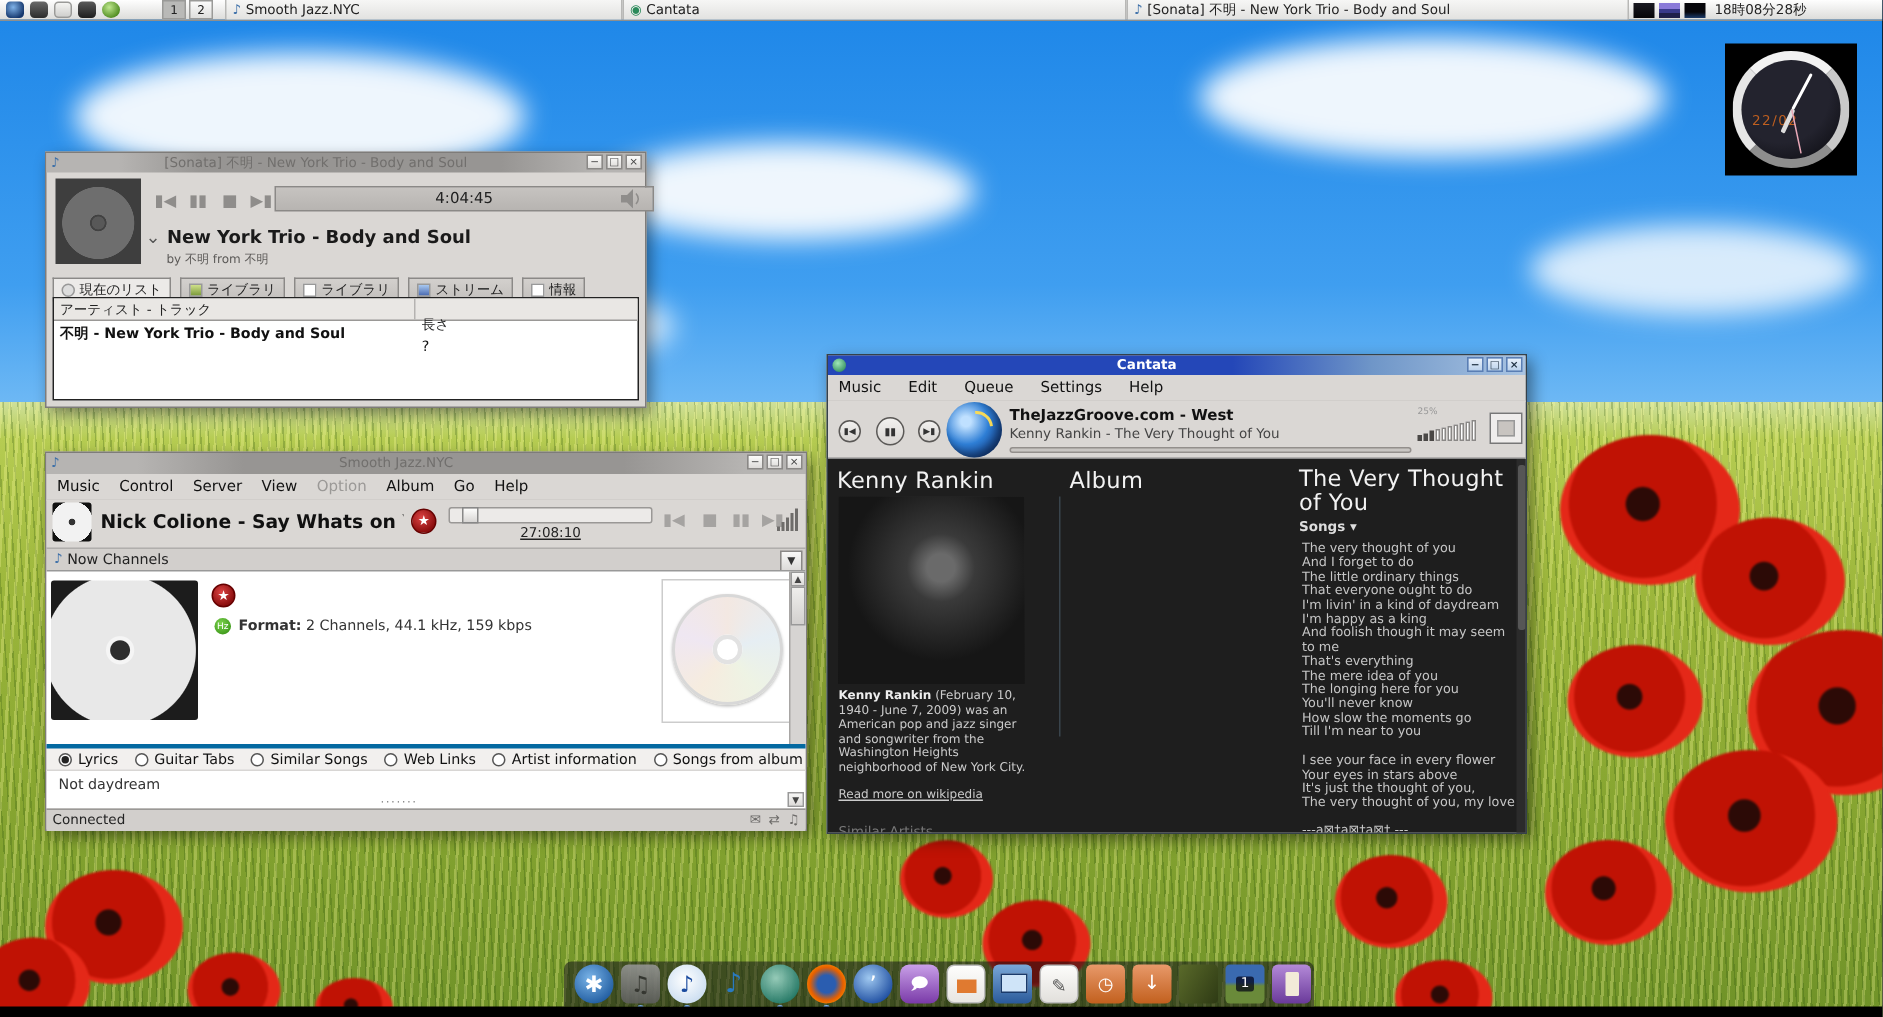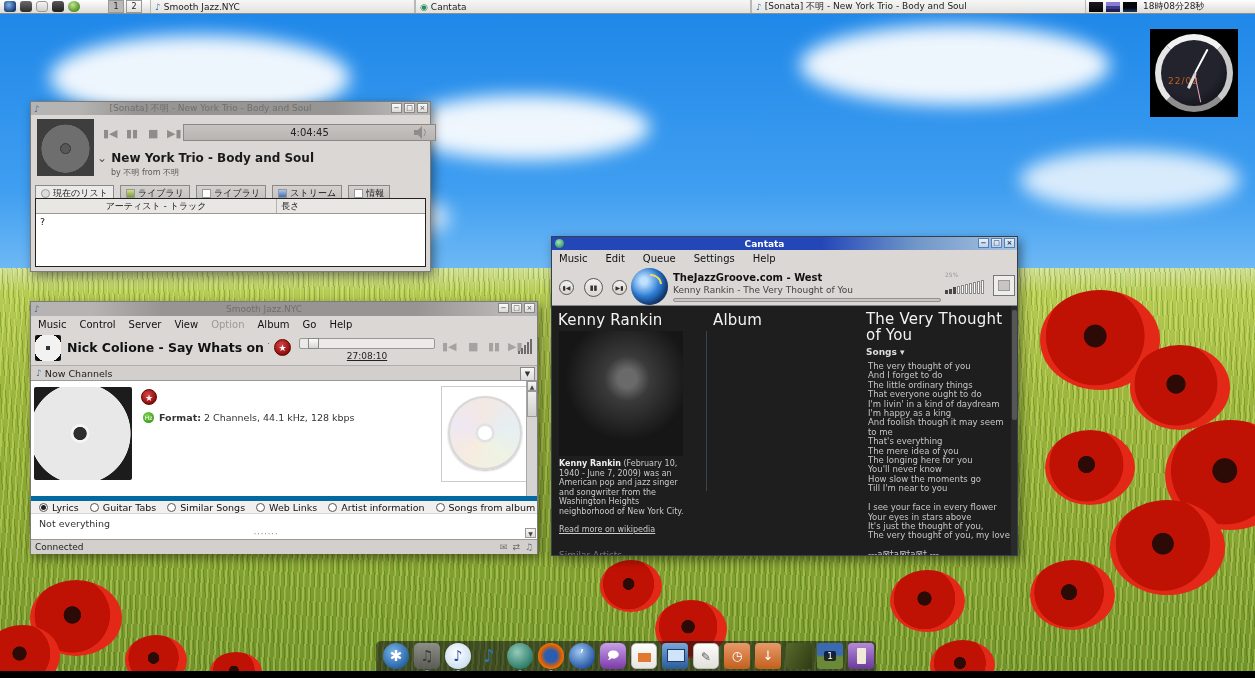--- a/index.html
+++ b/index.html
@@ -56,21 +56,21 @@
   #sonata .tsub{left:80px;top:65px;font-size:8px;color:#5c5a58;}
   .stab{display:inline-flex;align-items:center;gap:3px;height:15px;padding:0 5px;font-size:9px;color:#222;
      border:1px solid #8b8987;border-bottom:none;background:linear-gradient(#d3d0cd,#c2bfbc);margin-right:1px;}
   .stab.sel{background:#eceae8;}
   .tabglyph{width:9px;height:9px;display:inline-block;border:1px solid #999;background:#fff;box-sizing:border-box;}
   #sonata .tablewrap{left:4px;top:96px;width:391px;height:69px;border:1px solid #222;background:#fff;box-sizing:border-box;}
   #sonata .thead{display:flex;height:14px;background:#e9e7e4;border-bottom:1px solid #9a9896;font-size:9px;color:#222;}
   #sonata .thead div{padding:1px 4px;box-sizing:border-box;}
   #sonata .trow{display:flex;font-size:9.5px;font-weight:bold;color:#111;}
   #sonata .trow div{padding:2px 4px;box-sizing:border-box;}
-  .c1{width:62%;border-right:1px solid #b5b3b1;text-align:center;}.c2{width:38%;}
+  .c1{width:62%;border-right:1px solid #b5b3b1;}.c2{width:38%;margin-top:10px;}
 
   
   #gmb{left:30px;top:301px;width:508px;height:253px;}
   #gmb .tb{height:14px;}
   #gmb .menubar{position:absolute;left:0;right:0;top:14px;height:17px;}
   #gmb .player{position:absolute;left:0;right:0;top:31px;height:32px;background:#dad7d4;}
   #gmb .cdmini{left:4px;top:2px;width:26px;height:26px;background:#111;
      background:radial-gradient(circle at 50% 50%, #333 0 12%, #f2f2f2 13% 75%, #111 76%);border-radius:2px;}
   #gmb .nowtitle{left:36px;top:7px;width:202px;font-size:12.5px;font-weight:bold;color:#111;
      white-space:nowrap;overflow:hidden;}
@@ -96,21 +96,21 @@
   #gmb .cdright{left:410px;top:5px;width:87px;height:96px;background:#fff;border:1px solid #ccc;box-sizing:border-box;}
   #gmb .disc{position:absolute;left:6px;top:9px;width:74px;height:74px;border-radius:50%;
      background:conic-gradient(#f3e8e2,#e6eef3,#eef3e4,#f6ecdf,#efe7f2,#f3e8e2);
      box-shadow:inset 0 0 0 2px #d8d8d8, 0 1px 2px rgba(0,0,0,.25);}
   #gmb .disc::after{content:"";position:absolute;left:27px;top:27px;width:20px;height:20px;border-radius:50%;
      background:#fff;box-shadow:inset 0 0 0 3px #e2e2e2;}
   .sbar{position:absolute;width:11px;background:#d6d4d2;border-left:1px solid #a8a6a4;box-sizing:border-box;}
   .sbar .ar{height:10px;background:linear-gradient(#f6f6f5,#dddbd9);border:1px solid #999;font-size:6px;
      line-height:9px;text-align:center;color:#444;box-sizing:border-box;}
   .sbar .th{background:linear-gradient(#efeeec,#d2d0ce);border:1px solid #999;height:26px;box-sizing:border-box;}
-  #gmb .radiorow{position:absolute;left:0;right:0;top:194px;height:17px;background:#f2f0ee;border-top:5px solid #0369a1;
+  #gmb .radiorow{position:absolute;left:0;right:0;top:194px;height:17px;background:#f2f0ee;border-top:3px solid #0369a1;
      display:flex;align-items:center;gap:11px;padding-left:8px;font-size:9.5px;color:#111;box-sizing:border-box;}
   .ritem{display:flex;align-items:center;gap:4px;}
   .rdot{width:9px;height:9px;border:1px solid #555;border-radius:50%;background:#fff;position:relative;box-sizing:border-box;}
   .rdot.sel::after{content:"";position:absolute;left:1px;top:1px;width:5px;height:5px;border-radius:50%;background:#222;}
   #gmb .navail{position:absolute;left:0;right:0;top:211px;height:26px;background:#fff;border-top:1px solid #d8d6d4;
      font-size:9.5px;color:#333;padding:4px 0 0 8px;box-sizing:border-box;}
   #gmb .dots{position:absolute;left:44%;bottom:0;font-size:8px;color:#888;letter-spacing:1px;}
   #gmb .statusbar{position:absolute;left:0;right:0;top:237px;height:15px;background:#d2cfcc;border-top:1px solid #9a9896;
      font-size:9px;color:#222;display:flex;align-items:center;padding:0 4px;box-sizing:border-box;}
   #gmb .sicons{margin-left:auto;display:flex;gap:5px;color:#6e6c6a;font-size:9px;}
@@ -277,20 +277,21 @@
           <span class="tabglyph"></span>
           <span>情報</span>
         </span>
     </div>
     <div class="abs tablewrap">
       <div class="thead">
         <div class="c1">アーティスト - トラック</div>
         <div class="c2">長さ</div>
       </div>
       <div class="trow">
+        <div class="c1" style="border-right:none;">不明 - New York Trio - Body and Soul</div>
         <div class="c2" style="font-weight:normal;">?</div>
       </div>
     </div>
   </div>
 
   <div id="gmb" class="win">
     <div class="tb">
       <span class="note" style="margin-left:3px;">♪</span>
       <span class="ttl">Smooth Jazz.NYC</span>
       <span class="wbtns">
@@ -331,21 +332,21 @@
     </div>
     <div class="nprow">
       <span class="note">♪</span>&nbsp;
       <span>Now Channels</span>
       <span class="npdrop">▼</span>
     </div>
     <div class="main">
       <div class="abs bigart"></div>
       <span class="abs starbtn" style="left:110px;top:8px;width:16px;height:16px;line-height:16px;">★</span>
       <span class="abs fmticon">Hz</span>
-      <div class="abs fmt"><b>Format:</b> <span>2 Channels, 44.1 kHz, 128 kbps</span></div>
+      <div class="abs fmt"><b>Format:</b> <span>2 Channels, 44.1 kHz, 159 kbps</span></div>
       <div class="abs cdright">
           <div class="disc"></div>
         </div>
       <div class="sbar" style="right:0;top:0;height:116px;">
         <div class="ar">▲</div>
         <div class="th"></div>
       </div>
     </div>
     <div class="radiorow">
       <span class="ritem">
@@ -367,21 +368,21 @@
       <span class="ritem">
           <span class="rdot"></span>
           <span>Artist information</span>
         </span>
       <span class="ritem">
           <span class="rdot"></span>
           <span>Songs from album</span>
         </span>
     </div>
     <div class="navail">
-      <span>Not everything</span>
+      <span>Not daydream</span>
       <span class="dots">·······</span>
       <span class="abs" style="right:1px;bottom:1px;width:11px;height:10px;border:1px solid #999;background:linear-gradient(#f6f6f5,#dddbd9);font-size:6px;line-height:9px;text-align:center;color:#444;box-sizing:border-box;">▼</span>
     </div>
     <div class="statusbar">
       <span>Connected</span>
       <span class="sicons">
         <span>✉</span>
         <span>⇄</span>
         <span>♫</span>
       </span>

